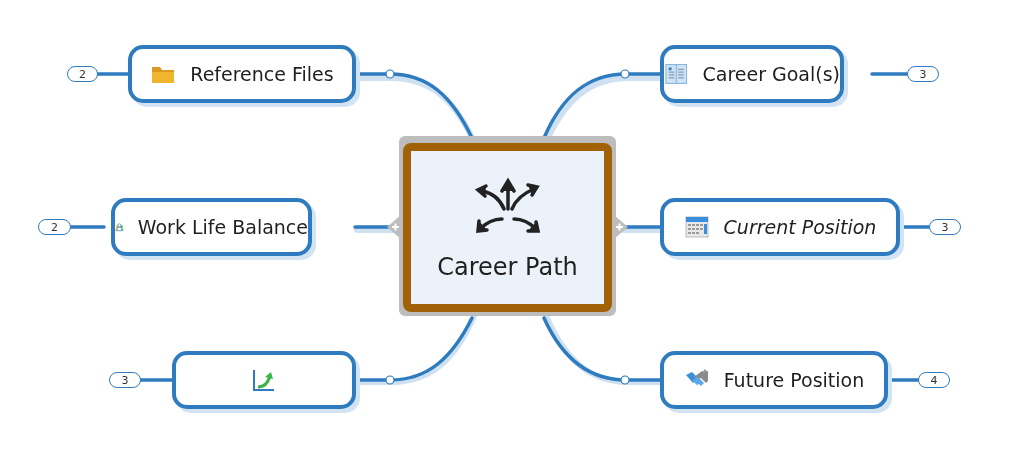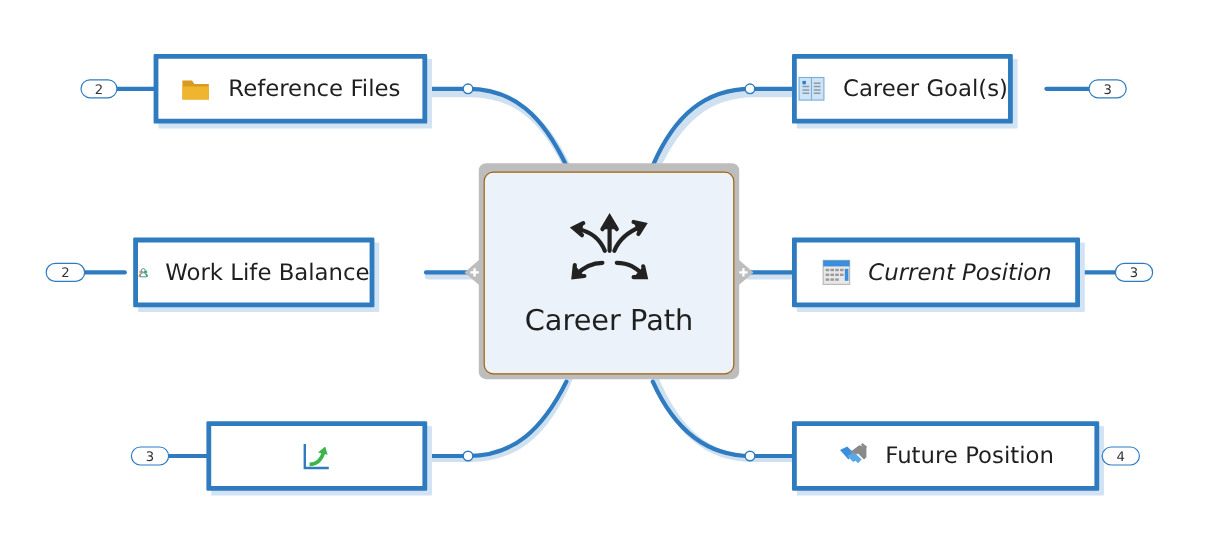--- a/index.html
+++ b/index.html
@@ -1,25 +1,25 @@
 <!DOCTYPE html>
 <html><head>
 <meta charset="utf-8">
 <style>
   html,body{margin:0;padding:0;background:#ffffff;}
   body{width:1022px;height:458px;position:relative;overflow:hidden;font-family:"DejaVu Sans","Liberation Sans",sans-serif;}
   #connectors{position:absolute;left:0;top:0;width:1022px;height:458px;}
-  .topic{position:absolute;box-sizing:border-box;height:58px;border:4px solid #2f7bbf;border-radius:1px;background:#ffffff;
+  .topic{position:absolute;box-sizing:border-box;height:58px;border:4px solid #2f7bbf;border-radius:15px;background:#ffffff;
          box-shadow:4px 4px 0 #d2e3f3;display:flex;align-items:center;justify-content:center;gap:14px;cursor:pointer;}
   .topic .label{font-size:19px;color:#1f1f1f;white-space:nowrap;}
   .topic .ico{width:26px;height:26px;display:inline-block;}
   .badge{position:absolute;box-sizing:border-box;height:16px;border:1.5px solid #2f7bbf;border-radius:8px;background:#fff;
          font-size:11px;color:#333;display:flex;align-items:center;justify-content:center;cursor:pointer;}
   .central-frame{position:absolute;left:399px;top:136px;width:217px;height:180px;box-sizing:border-box;border:4px solid #bdbdbd;border-top-width:8px;border-radius:6px;background:#bdbdbd;}
-  .central{position:absolute;left:403px;top:143px;width:209px;height:169px;box-sizing:border-box;border:1px solid #a16207;border-radius:8px;
+  .central{position:absolute;left:403px;top:143px;width:209px;height:169px;box-sizing:border-box;border:8px solid #a16207;border-radius:8px;
            background:#ebf2f9;display:flex;flex-direction:column;align-items:center;justify-content:center;cursor:pointer;}
   .central .label{font-size:24px;color:#1f1f1f;margin-top:18px;}
   .expander{position:absolute;width:14px;height:24px;cursor:pointer;}
 </style>
 </head>
 <body>
 
 <svg id="connectors" xmlns="http://www.w3.org/2000/svg">
   <g fill="none" stroke-linecap="round">
 
@@ -141,21 +141,21 @@
     <rect x="4" y="18" width="3" height="2"></rect>
         <rect x="8" y="18" width="3" height="2"></rect>
         <rect x="12" y="18" width="3" height="2"></rect>
       </g>
     <rect x="20" y="10" width="3" height="10" fill="#3a8fdc"></rect>
   </svg>
   <span class="label">Current Position</span>
 </div>
 <div class="badge" style="left:929px;top:219px;width:32px;">3</div>
 
-<div class="topic" style="left:660px;top:351px;width:256px;">
+<div class="topic" style="left:660px;top:351px;width:228px;">
   <svg class="ico" viewBox="0 0 26 26">
     <path d="M2 8l6-3 6 6-5 5z" fill="#3a8fdc"></path>
     <path d="M24 6l-6-2-8 6 3 3 4-2 5 5 2-2z" fill="#8a8a8a"></path>
     <path d="M8 13l5 5 2-1 2 2 3-3-6-6z" fill="#5aa8e8"></path>
     <path d="M20 3l4 3" stroke="#8a8a8a" stroke-width="2"></path>
   </svg>
   <span class="label">Future Position</span>
 </div>
 <div class="badge" style="left:918px;top:372px;width:32px;">4</div>
 

